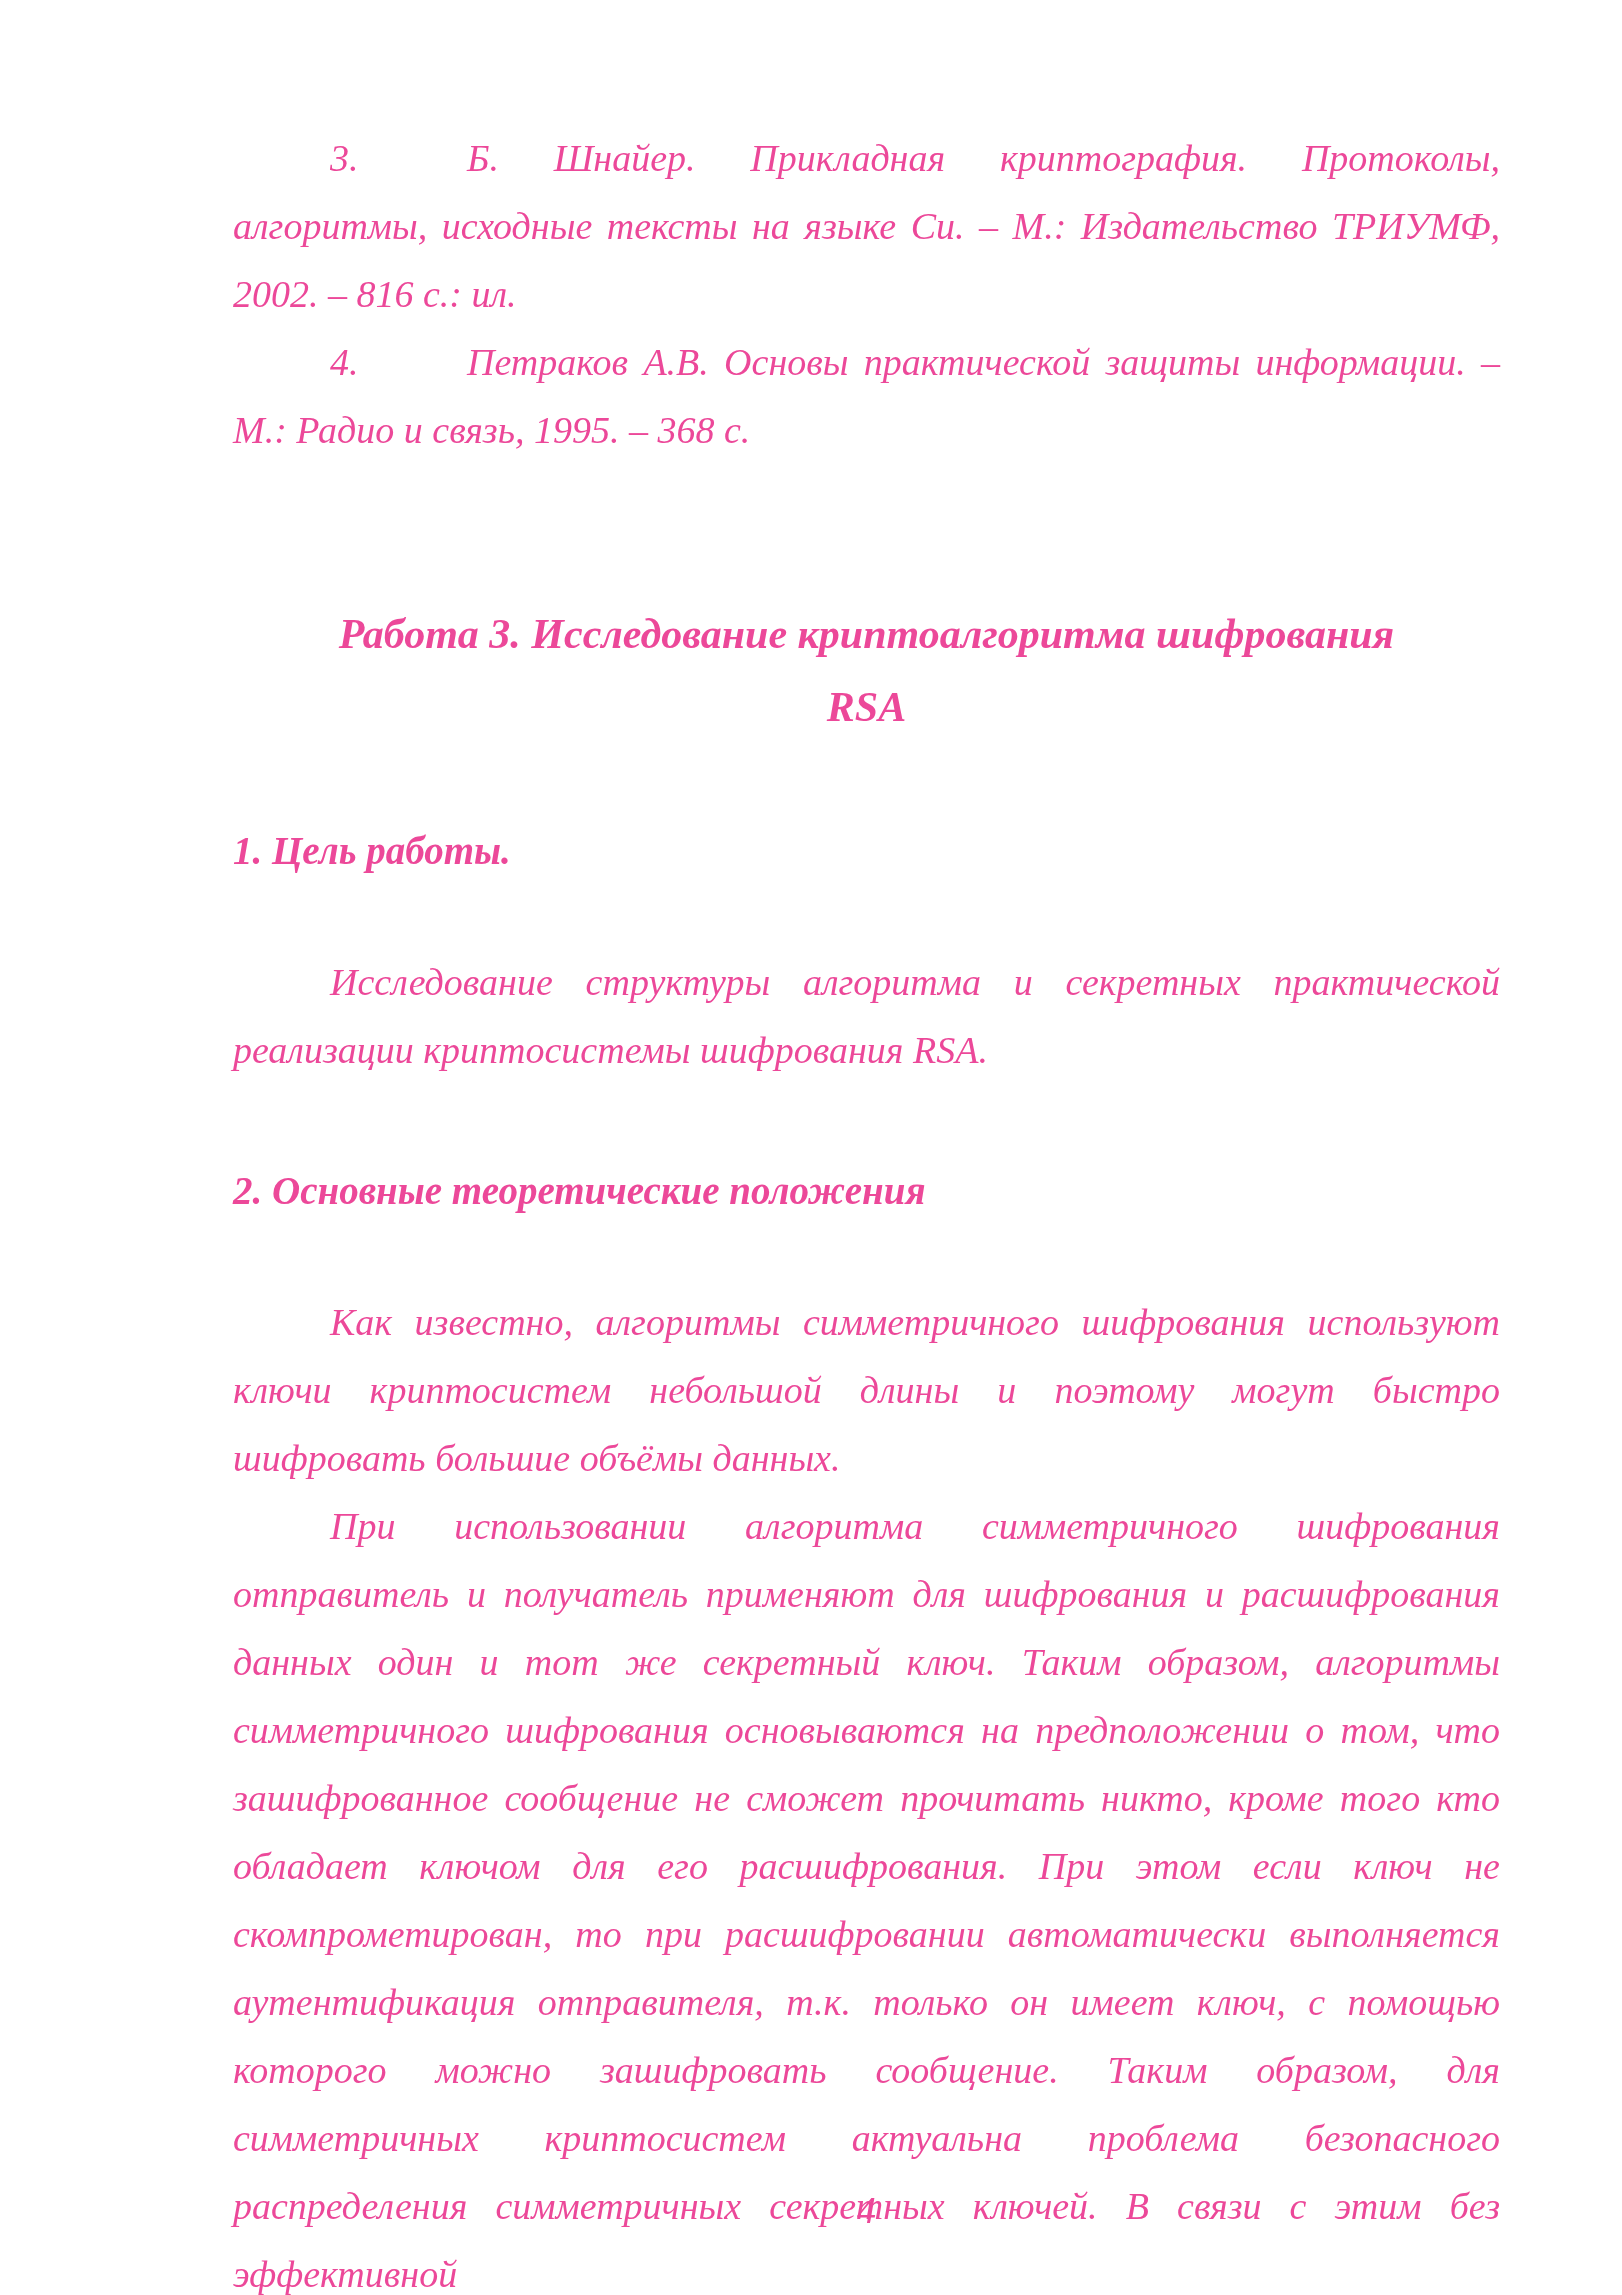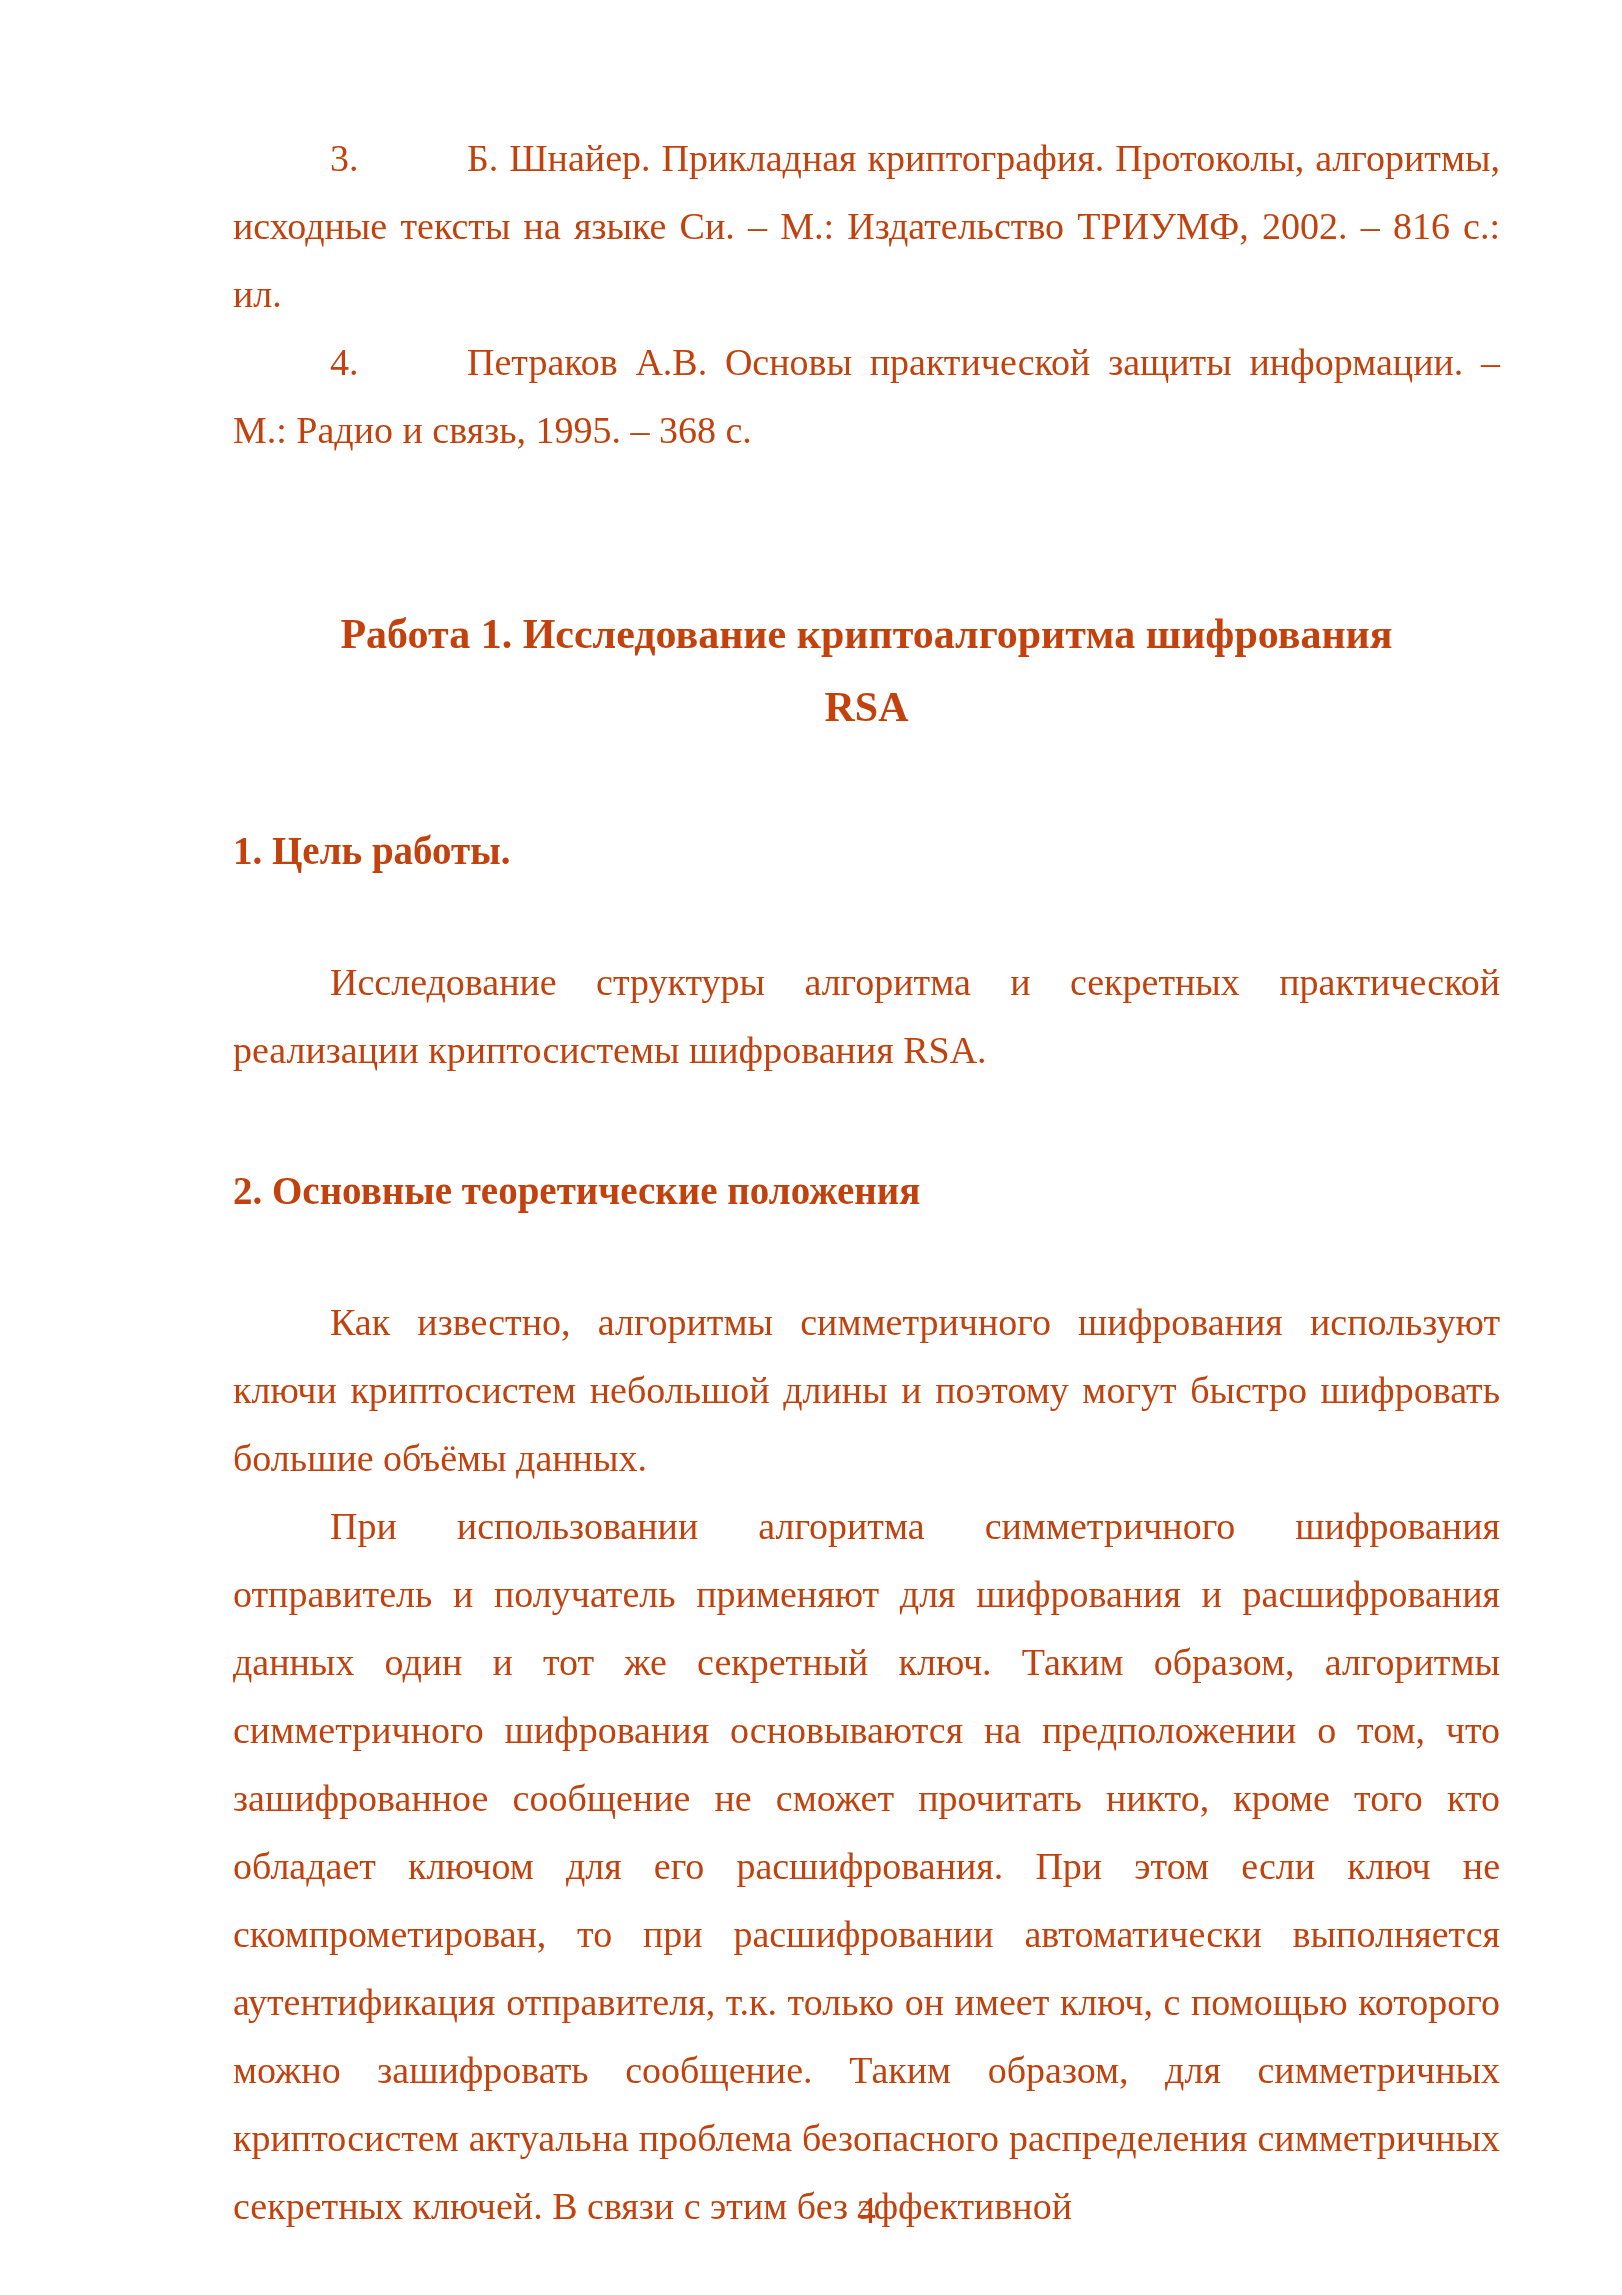--- a/index.html
+++ b/index.html
@@ -6,26 +6,27 @@
     margin: 0;
     padding: 0;
     background: #ffffff;
   }
   .page {
     position: relative;
     width: 1623px;
     height: 2295px;
     box-sizing: border-box;
     background: #ffffff;
-    color: #c2410c;
+    color: #ec4899;
     font-family: "Liberation Serif", "DejaVu Serif", serif;
     font-size: 38px;
     line-height: 68px;
     padding: 124px 123px 0 233px;
     overflow: hidden;
+    font-style: italic;
   }
   p {
     margin: 0;
     text-align: justify;
   }
   .ref {
     text-indent: 97px;
   }
   .ref-num {
     display: inline-block;
@@ -59,21 +60,21 @@
 </style>
 </head>
 <body>
 
 <div class="page">
 
   <p class="ref"><span class="ref-num">3.</span><span>Б. Шнайер. Прикладная криптография. Протоколы, алгоритмы, исходные тексты на языке Си. – М.: Издательство ТРИУМФ, 2002. – 816 с.: ил.</span></p>
 
   <p class="ref"><span class="ref-num">4.</span><span>Петраков А.В. Основы практической защиты информации. – М.: Радио и связь, 1995. – 368 с.</span></p>
 
-  <h1 class="work-title"><span>Работа 1.  Исследование криптоалгоритма шифрования</span><br><span>RSA</span></h1>
+  <h1 class="work-title"><span>Работа 3.  Исследование криптоалгоритма шифрования</span><br><span>RSA</span></h1>
 
   <h2 class="section-heading">1.  Цель работы.</h2>
 
   <p class="body-para">Исследование структуры алгоритма и секретных практической реализации криптосистемы шифрования RSA.</p>
 
   <h2 class="section-heading">2.  Основные теоретические положения</h2>
 
   <p class="body-para">Как известно, алгоритмы симметричного шифрования используют ключи криптосистем небольшой длины и поэтому могут быстро шифровать большие объёмы данных.</p>
 
   <p class="body-para">При использовании алгоритма симметричного шифрования отправитель и получатель применяют для шифрования и расшифрования данных один и тот же секретный ключ. Таким образом, алгоритмы симметричного шифрования основываются на предположении о том, что зашифрованное сообщение не сможет прочитать никто, кроме того кто обладает ключом для его расшифрования. При этом если ключ не скомпрометирован, то при расшифровании автоматически выполняется аутентификация отправителя, т.к. только он имеет ключ, с помощью которого можно зашифровать сообщение. Таким образом, для симметричных криптосистем актуальна проблема безопасного распределения симметричных секретных ключей. В связи с этим без эффективной</p>

